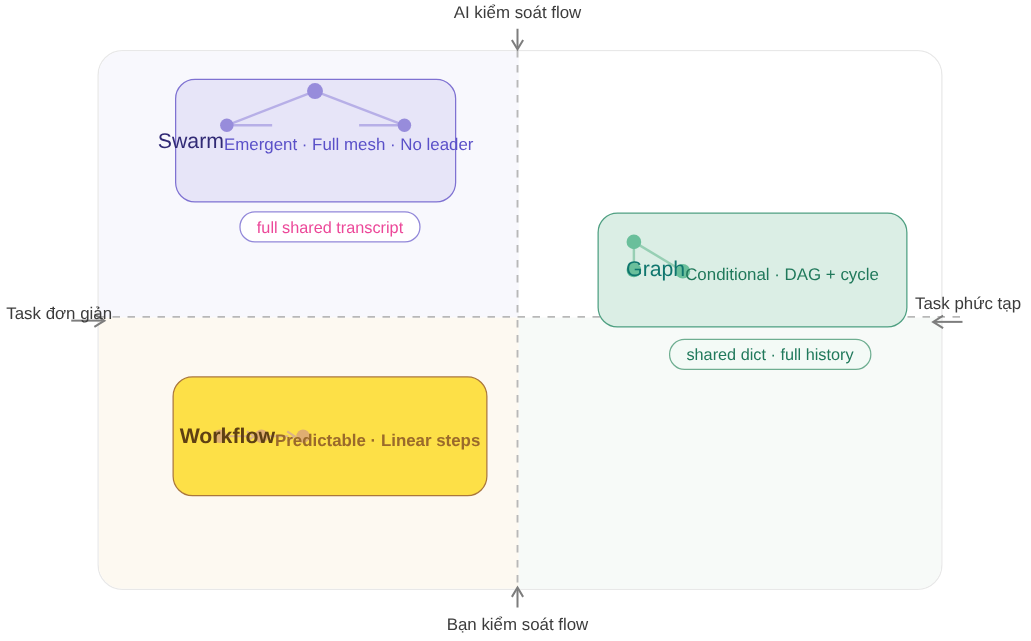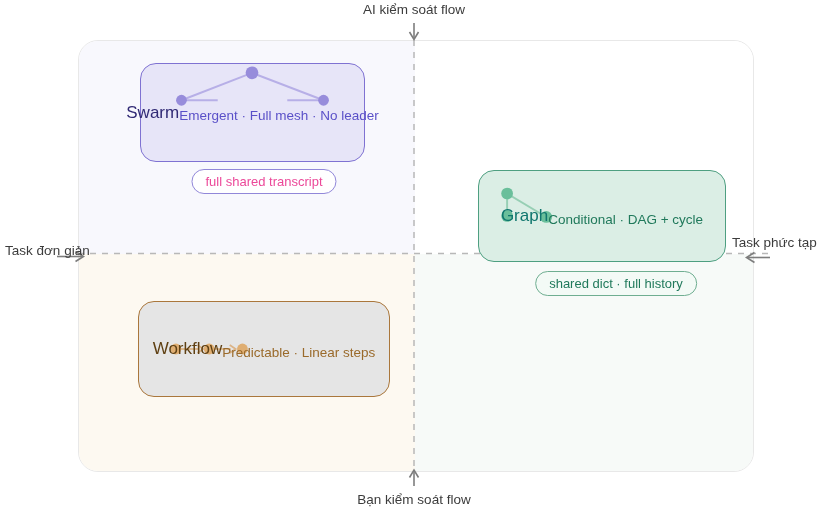--- a/index.html
+++ b/index.html
@@ -31,21 +31,21 @@
   .axis-label.right  { left:732px; top:235px; }
 
   
   .card {
     position:absolute; border-radius:16px; display:flex; flex-direction:row;
     align-items:center; justify-content:center; text-align:center;
     box-sizing:border-box;
   }
   .card.swarm    { left:140px; top:63px;  width:225px; height:99px; background:#e7e5f8; border:1.3px solid #7f72d2; }
   .card.graph    { left:478px; top:170px; width:248px; height:92px; background:#dbeee5; border:1.3px solid #4e9f81; }
-  .card.workflow { left:138px; top:301px; width:252px; height:96px; background:#e5e5e5; border:1.3px solid #aa773c; }
+  .card.workflow { left:138px; top:301px; width:252px; height:96px; background:#fde047; border:1.3px solid #aa773c;font-weight:bold; }
 
   .card-title { font-size:17px; line-height:20px; position:relative; z-index:2; }
   .card.swarm    .card-title { color:#312a75; }
   .card.graph    .card-title { color:#0f766e; }
   .card.workflow .card-title { color:#5f4013; }
 
   .card-sub { font-size:13.5px; line-height:18px; margin-top:7px; position:relative; z-index:2; white-space:nowrap; }
   .card.swarm    .card-sub { color:#5a50c8; }
   .card.graph    .card-sub { color:#20795b; }
   .card.workflow .card-sub { color:#9a6a2b; }

